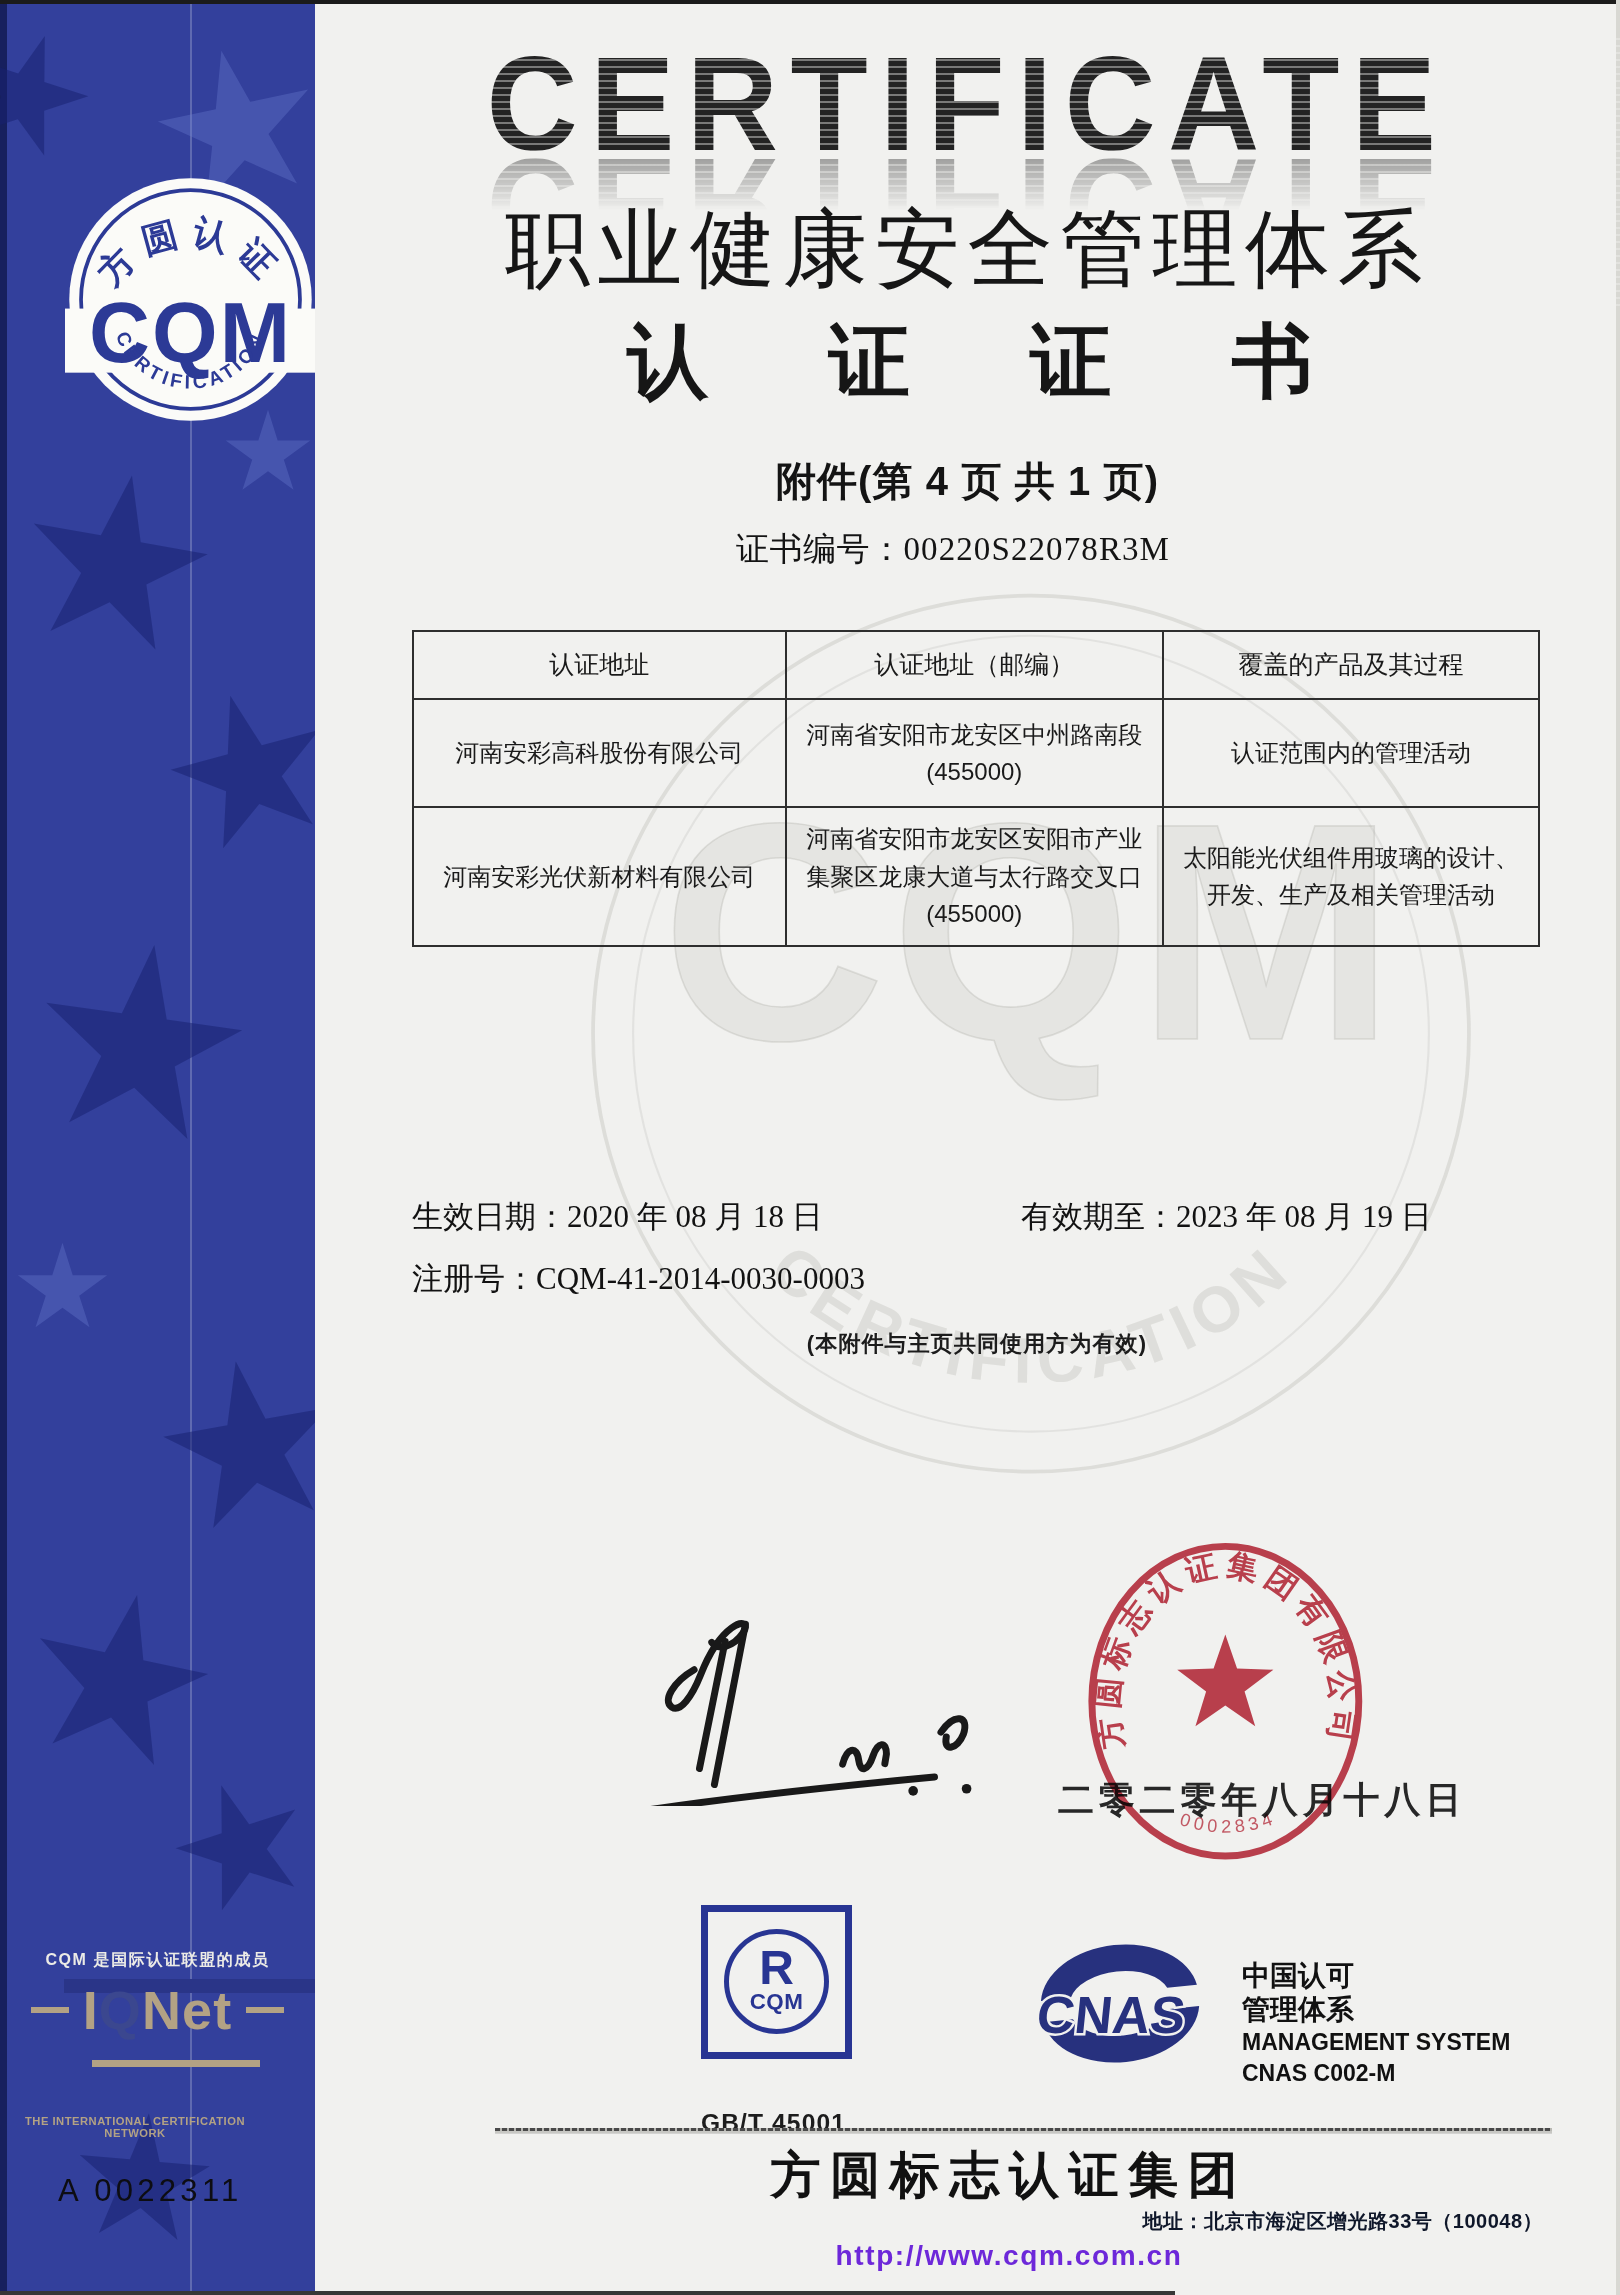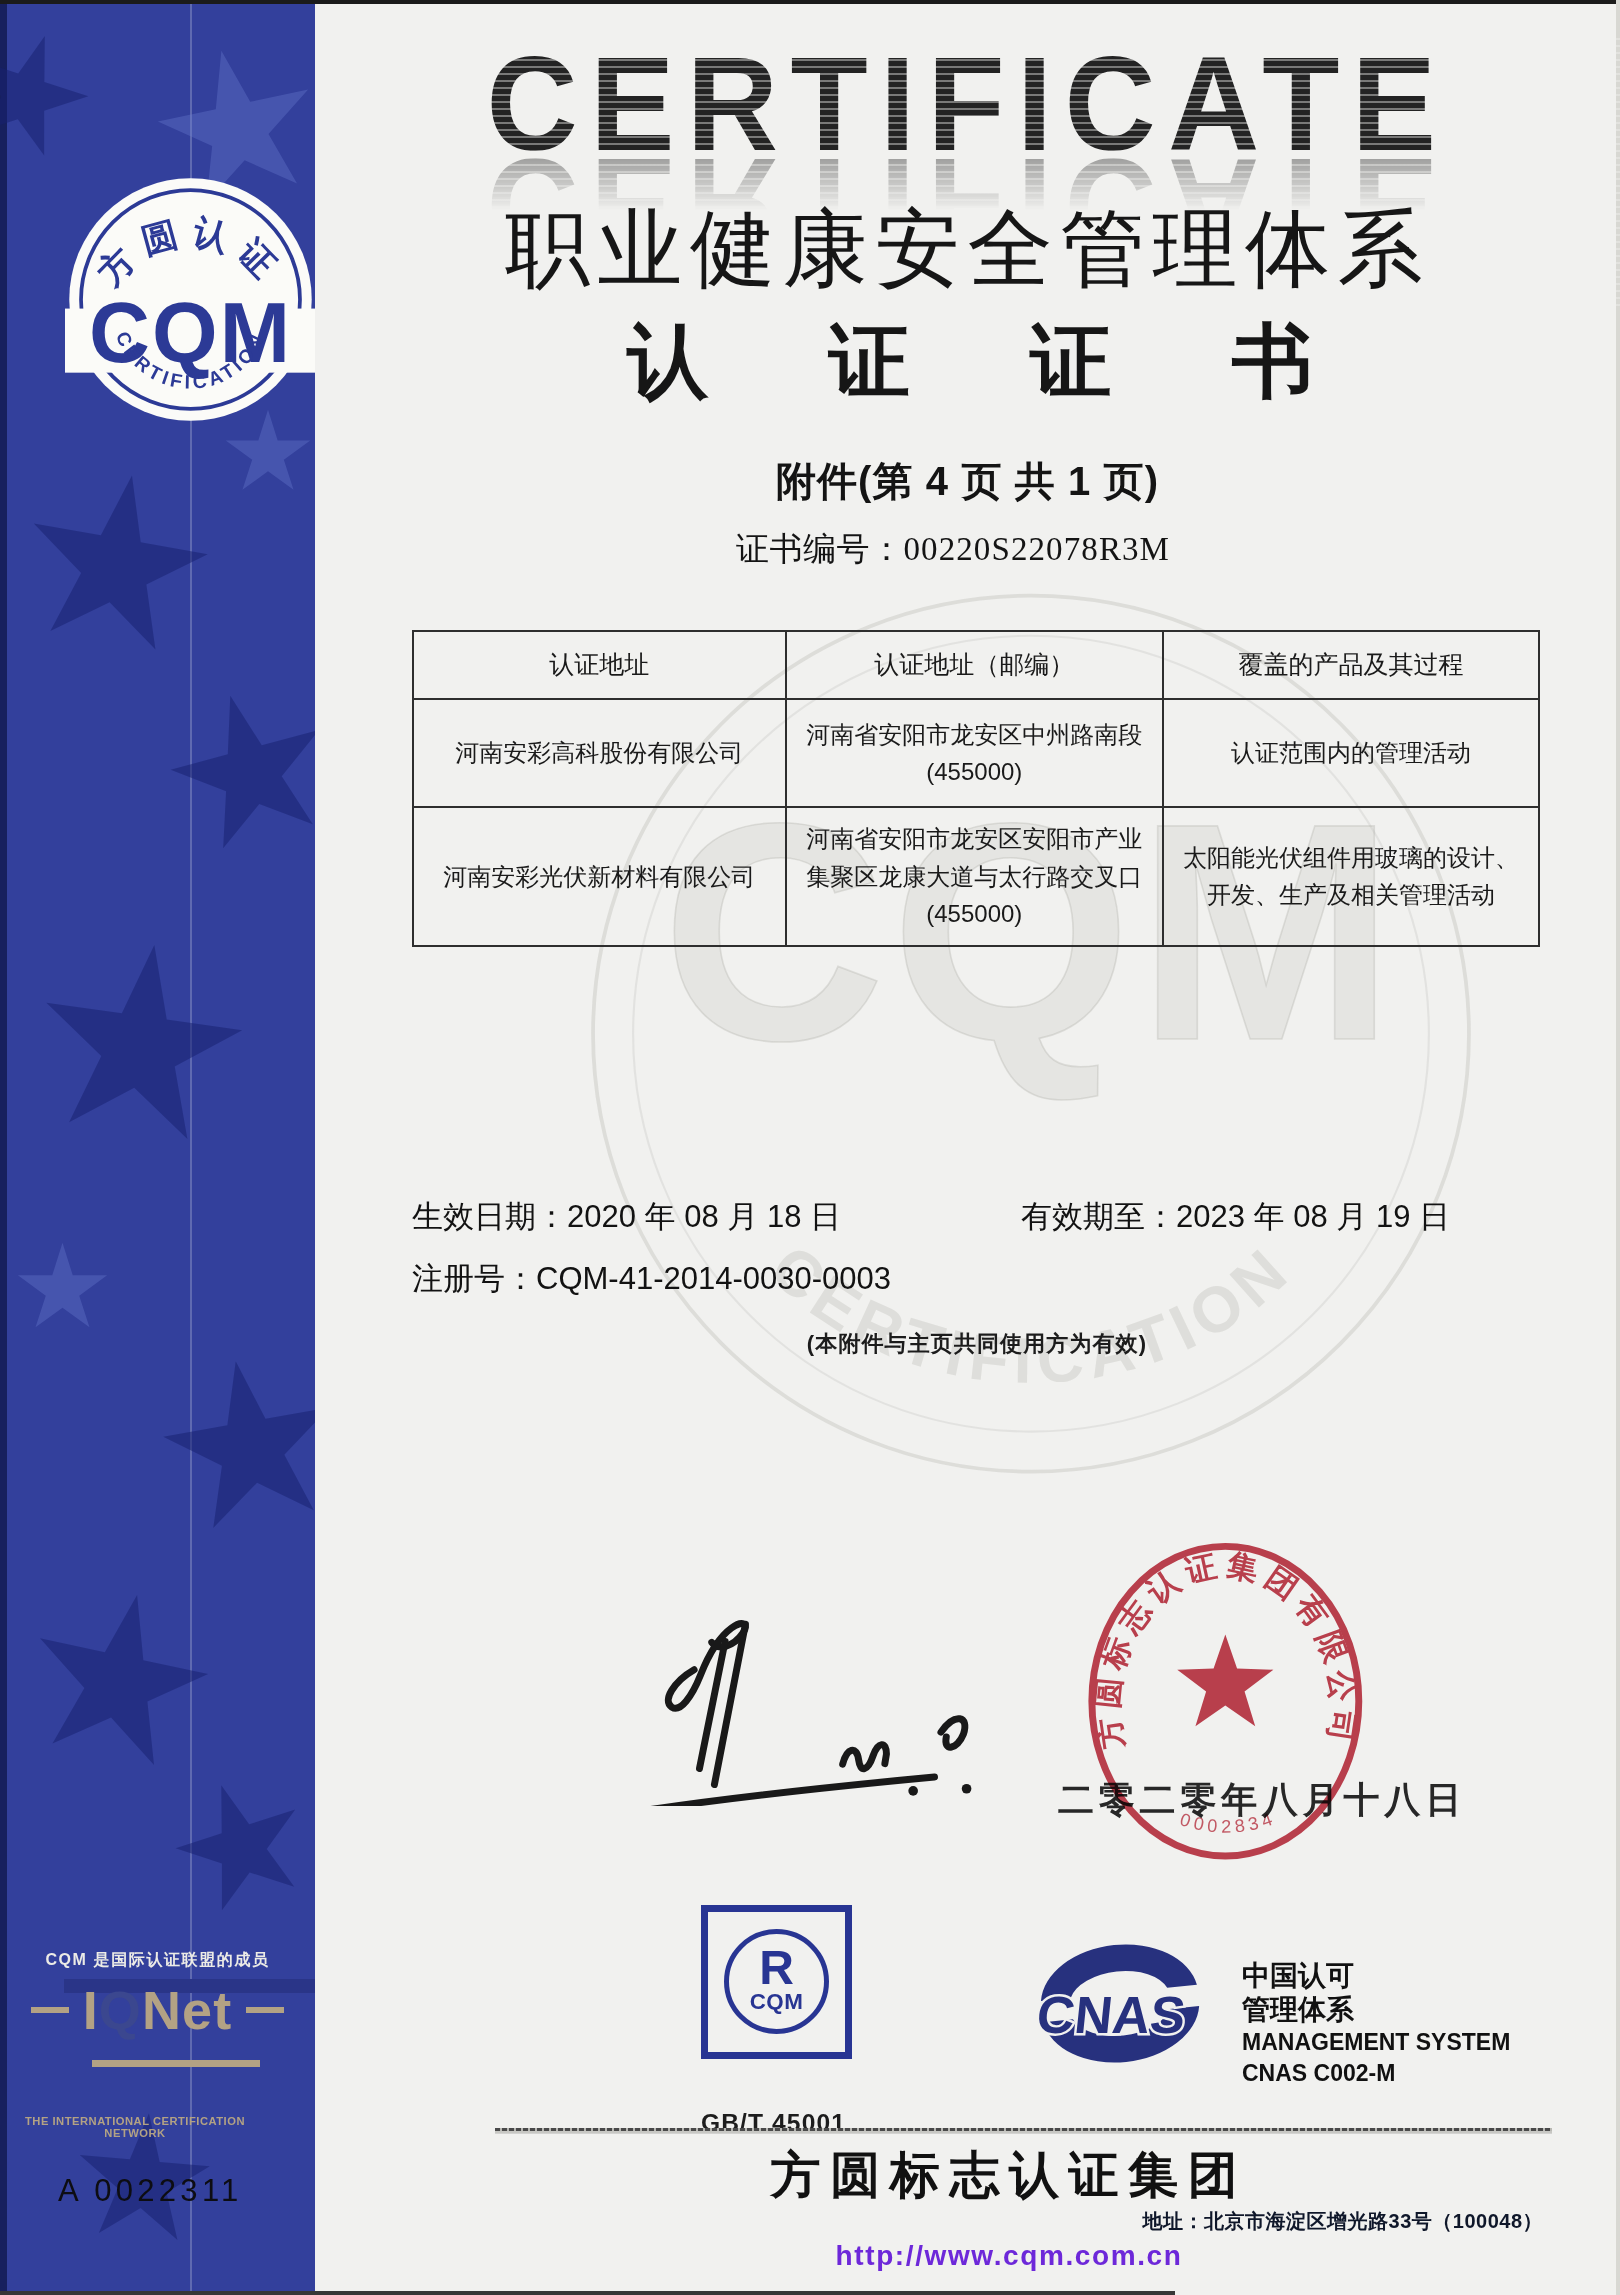--- a/index.html
+++ b/index.html
@@ -58,21 +58,21 @@
     background:transparent;}
   table.sites th, table.sites td{border:2.7px solid #2e2e2e;font-weight:normal;
     font-size:24px;color:#1a1a1a;text-align:center;vertical-align:middle;padding:7.5px 14px;line-height:1.55;}
   table.sites th{height:51px;font-size:25px;}
   tr.r1 td{height:91px;}
   tr.r2 td{height:122px;}
 
   .validity-left{position:absolute;left:97px;top:1192px;font-size:31px;color:#121212;}
   .validity-right{position:absolute;left:706px;top:1192px;font-size:31px;color:#121212;}
   .reg-line{position:absolute;left:97px;top:1254px;font-size:31px;color:#121212;}
-  .serif-val{font-family:Liberation Sans, sans-serif;}
+  .serif-val{font-family:Liberation Serif, serif;}
   .note-line{position:absolute;left:16px;top:1325px;width:1292px;text-align:center;
     font-size:22px;font-weight:bold;color:#1c1c1c;letter-spacing:1.1px;}
 
   .signature{position:absolute;left:299px;top:1556px;}
   .stamp{position:absolute;left:758px;top:1521px;mix-blend-mode:multiply;opacity:.93;}
   .stamp-date{position:absolute;left:743px;top:1772px;font-size:36px;font-weight:bold;
     color:#272727;letter-spacing:4.8px;white-space:nowrap;}
 
   .rcqm{position:absolute;left:386px;top:1901px;width:151px;height:154px;border:7.5px solid #283593;
     box-sizing:border-box;display:flex;align-items:center;justify-content:center;}

